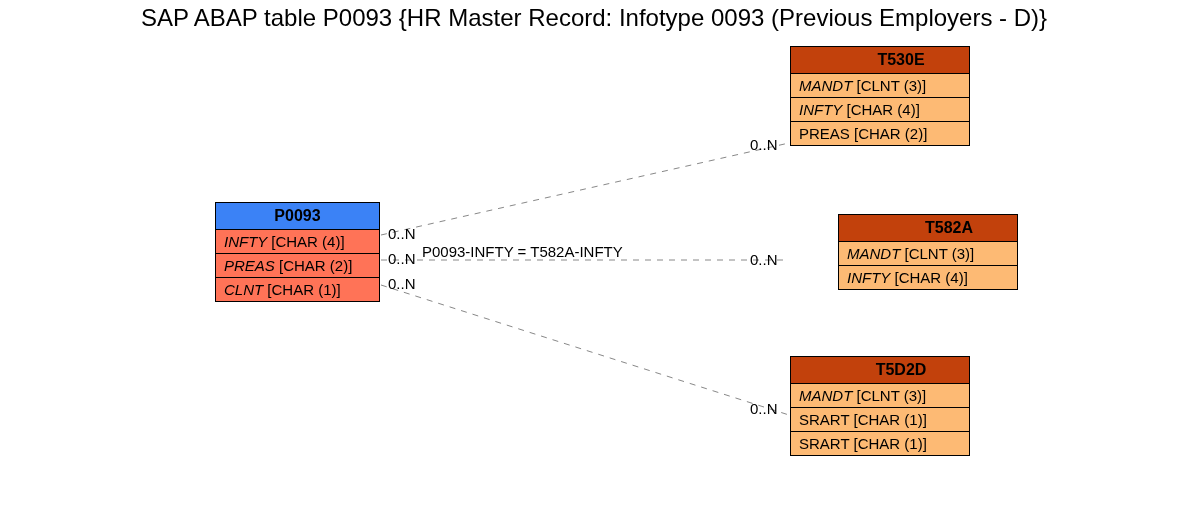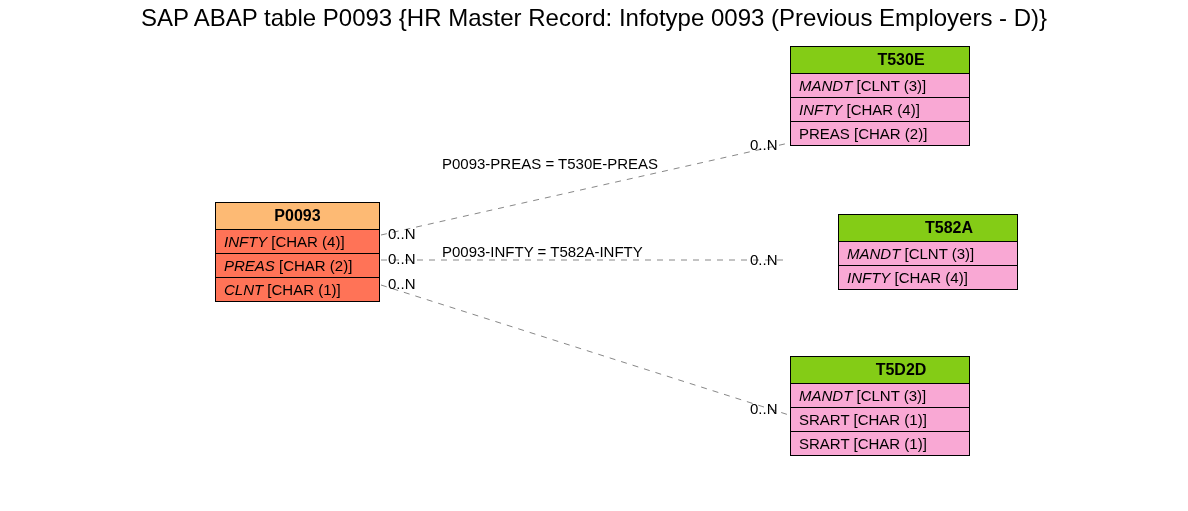--- a/index.html
+++ b/index.html
@@ -39,24 +39,24 @@
   }
   .entity .row {
     padding: 3px 8px;
     border-bottom: 1px solid #000;
     font-size: 15px;
     white-space: nowrap;
   }
   .entity .row:last-child {
     border-bottom: none;
   }
-  .entity.src .hdr { background: #fdba74; }
+  .entity.src .hdr { background: #3b82f6; }
   .entity.src .row { background: #ff7357; font-style: italic; }
-  .entity.tgt .hdr { background: #84cc16; padding-left: 48px; }
-  .entity.tgt .row { background: #f9a8d4; }
+  .entity.tgt .hdr { background: #c2410c; padding-left: 48px; }
+  .entity.tgt .row { background: #fdba74; }
   .entity.tgt .row .fi { font-style: italic; }
   .lbl {
     position: absolute;
     font-size: 15px;
     color: #000;
     white-space: nowrap;
   }
   svg.lines {
     position: absolute;
     left: 0; top: 0;
@@ -96,22 +96,21 @@
     <div class="row">
       <span>CLNT</span>
       <span style="font-style:normal;">[CHAR (1)]</span>
     </div>
   </div>
 
   <div class="lbl" style="left:388px; top:225px;">0..N</div>
   <div class="lbl" style="left:388px; top:250px;">0..N</div>
   <div class="lbl" style="left:388px; top:275px;">0..N</div>
 
-  <div class="lbl" style="left:442px; top:155px;">P0093-PREAS = T530E-PREAS</div>
-  <div class="lbl" style="left:442px; top:243px;">P0093-INFTY = T582A-INFTY</div>
+  <div class="lbl" style="left:422px; top:243px;">P0093-INFTY = T582A-INFTY</div>
 
   <div class="lbl" style="left:750px; top:136px;">0..N</div>
   <div class="lbl" style="left:750px; top:251px;">0..N</div>
   <div class="lbl" style="left:750px; top:400px;">0..N</div>
 
   <div class="entity tgt" style="left:790px; top:46px; width:180px;">
     <div class="hdr">T530E</div>
     <div class="row">
       <span class="fi">MANDT</span>
       <span>[CLNT (3)]</span>

